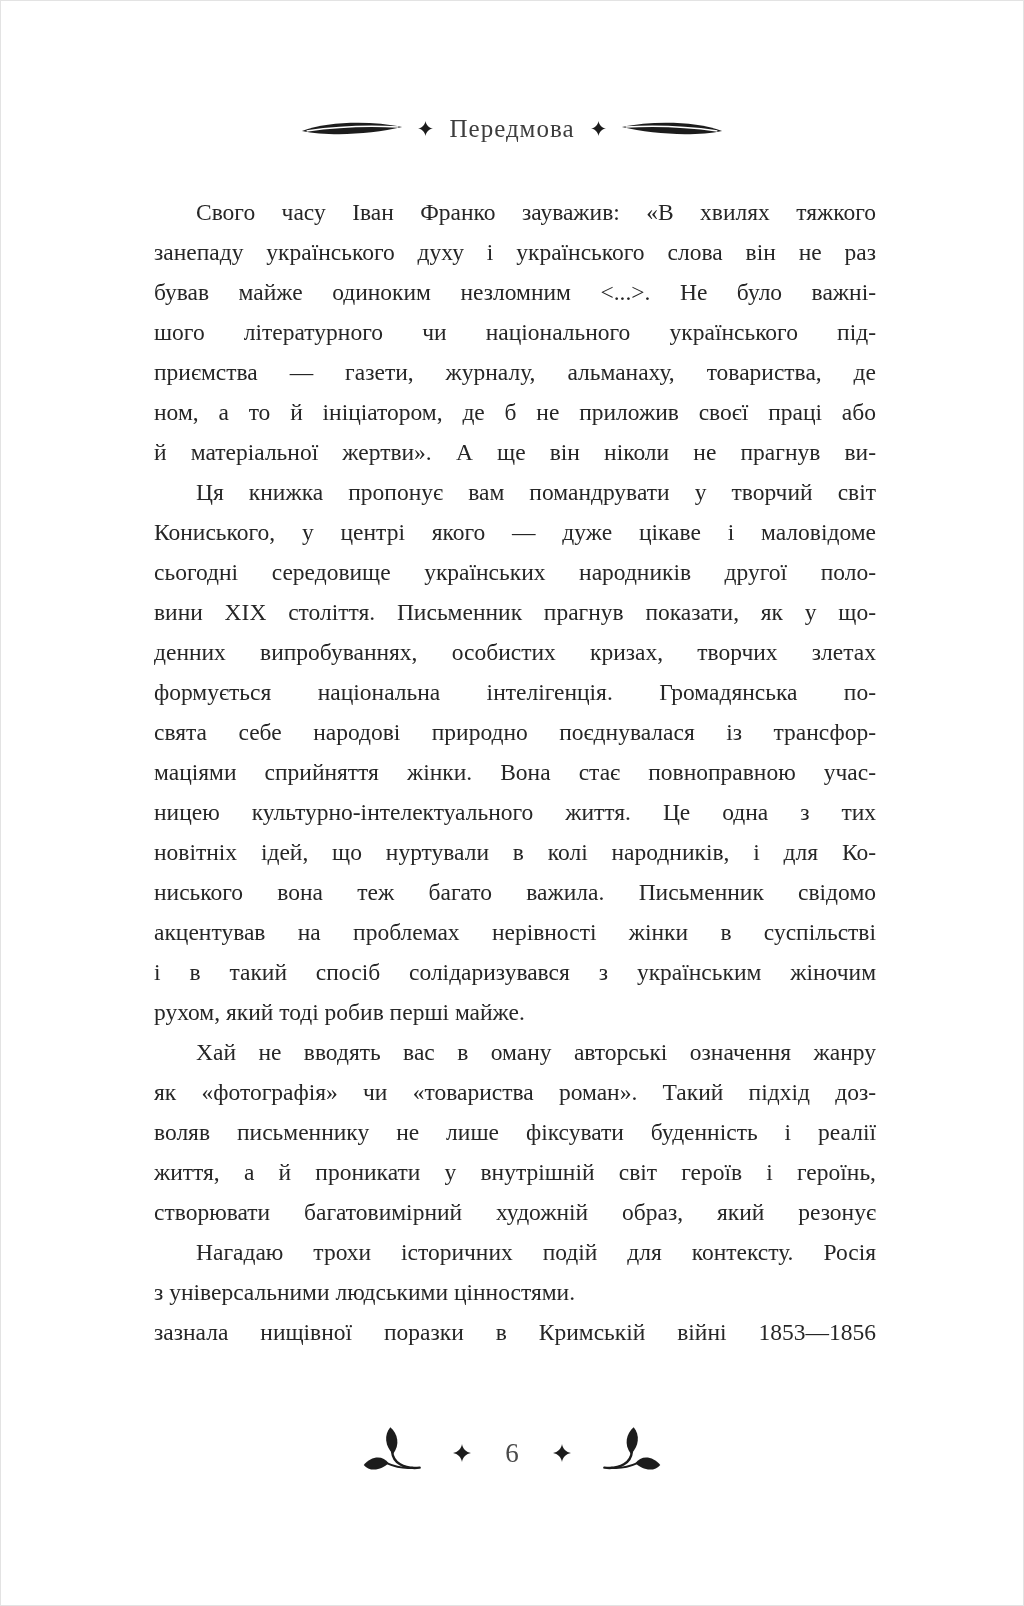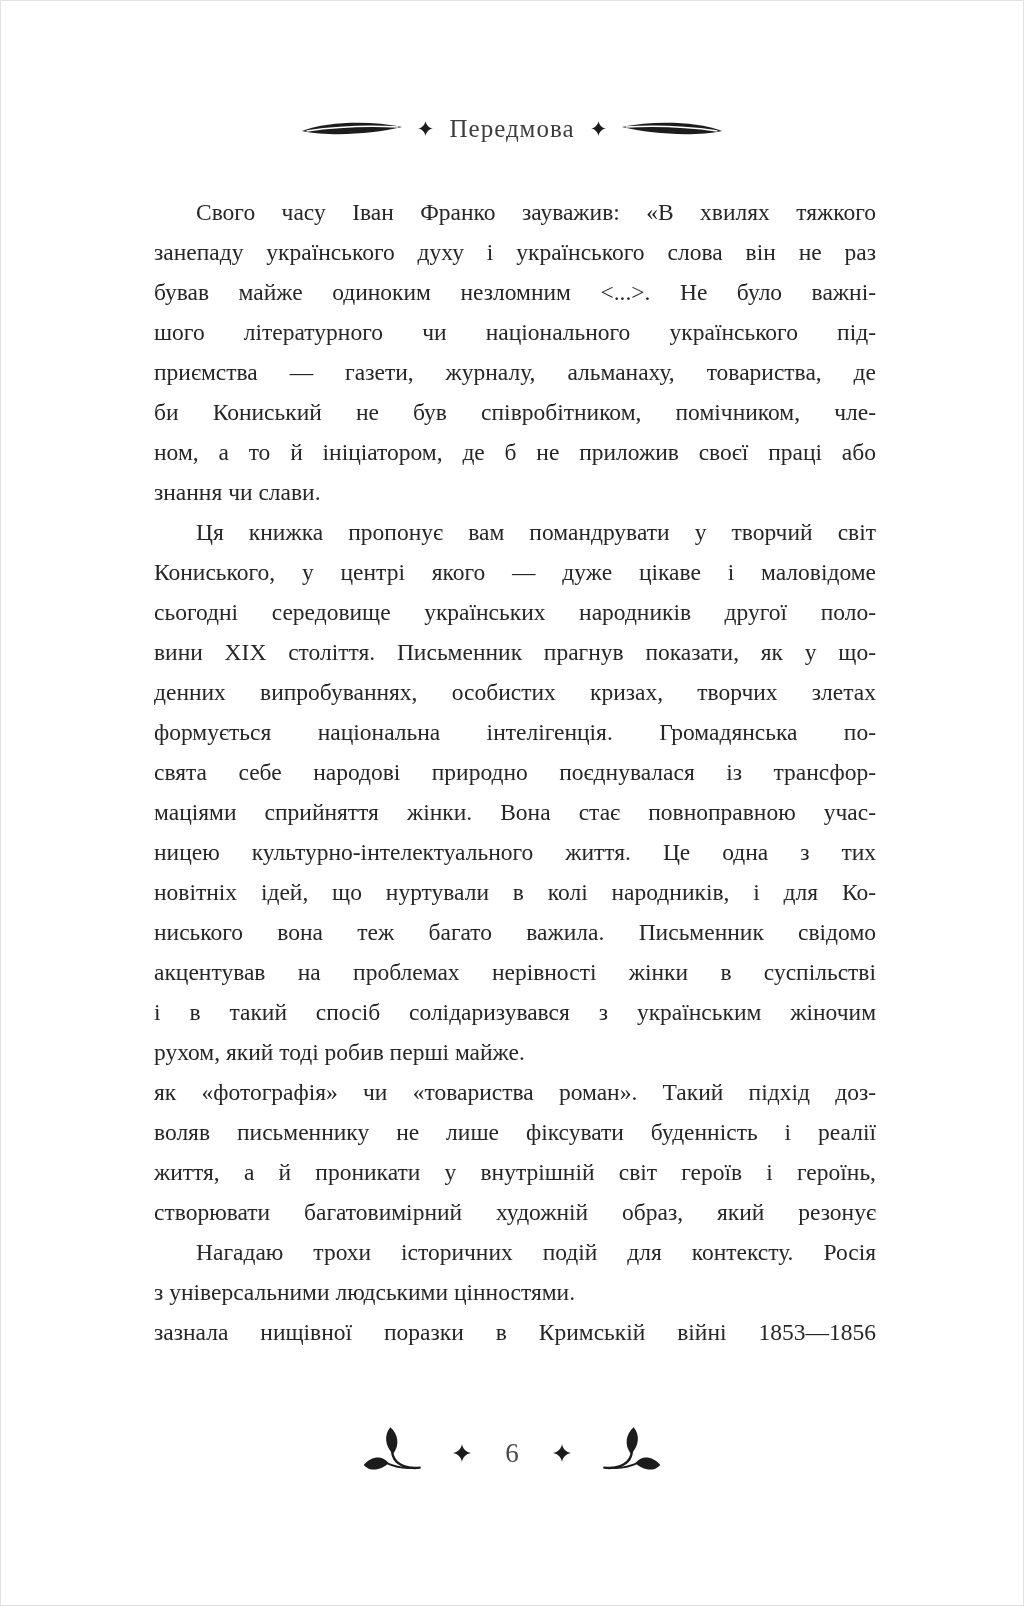--- a/index.html
+++ b/index.html
@@ -101,37 +101,37 @@
       <path d="M7 12 C 36 8, 72 6, 104 8" stroke="#ffffff" stroke-width="1.6" fill="none"></path>
     </svg>
   </div>
 
   <div class="body-text">
       <div class="line first">Свого часу Іван Франко зауважив: «В хвилях тяжкого</div>
       <div class="line">занепаду українського духу і українського слова він не раз</div>
       <div class="line">бував майже одиноким незломним &lt;...&gt;. Не було важні-</div>
       <div class="line">шого літературного чи національного українського під-</div>
       <div class="line">приємства — газети, журналу, альманаху, товариства, де</div>
-      <div class="line">би Кониський не був співробітником, помічником, чле-</div>
       <div class="line">ном, а то й ініціатором, де б не приложив своєї праці або</div>
-      <div class="line para-end">знання чи слави.</div>
+      <div class="line">й матеріальної жертви». А ще він ніколи не прагнув ви-</div>
       <div class="line first">Ця книжка пропонує вам помандрувати у творчий світ</div>
       <div class="line">Кониського, у центрі якого — дуже цікаве і маловідоме</div>
       <div class="line">сьогодні середовище українських народників другої поло-</div>
       <div class="line">вини XIX століття. Письменник прагнув показати, як у що-</div>
       <div class="line">денних випробуваннях, особистих кризах, творчих злетах</div>
       <div class="line">формується національна інтелігенція. Громадянська по-</div>
       <div class="line">свята себе народові природно поєднувалася із трансфор-</div>
       <div class="line">маціями сприйняття жінки. Вона стає повноправною учас-</div>
       <div class="line">ницею культурно-інтелектуального життя. Це одна з тих</div>
       <div class="line">новітніх ідей, що нуртували в колі народників, і для Ко-</div>
       <div class="line">ниського вона теж багато важила. Письменник свідомо</div>
       <div class="line">акцентував на проблемах нерівності жінки в суспільстві</div>
       <div class="line">і в такий спосіб солідаризувався з українським жіночим</div>
       <div class="line para-end">рухом, який тоді робив перші майже.</div>
+      <div class="line first">Хай не вводять вас в оману авторські означення жанру</div>
       <div class="line">як «фотографія» чи «товариства роман». Такий підхід доз-</div>
       <div class="line">воляв письменнику не лише фіксувати буденність і реалії</div>
       <div class="line">життя, а й проникати у внутрішній світ героїв і героїнь,</div>
       <div class="line">створювати багатовимірний художній образ, який резонує</div>
       <div class="line first">Нагадаю трохи історичних подій для контексту. Росія</div>
       <div class="line para-end">з універсальними людськими цінностями.</div>
       <div class="line">зазнала нищівної поразки в Кримській війні 1853—1856</div>
     </div>
 
   <div class="page-footer">

